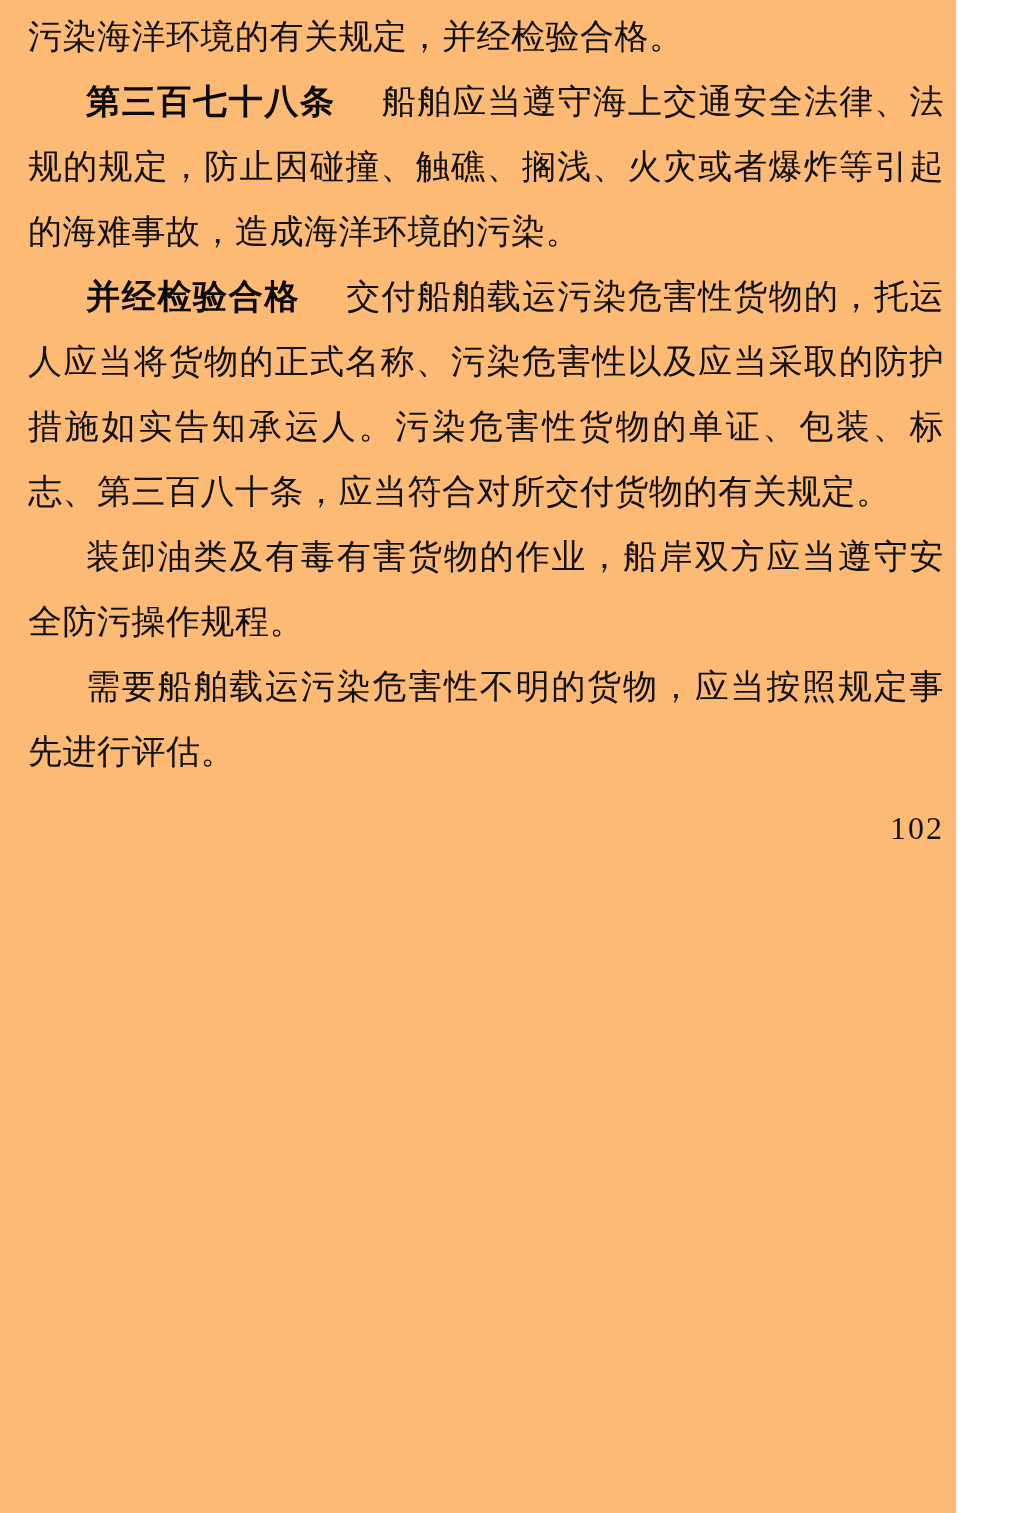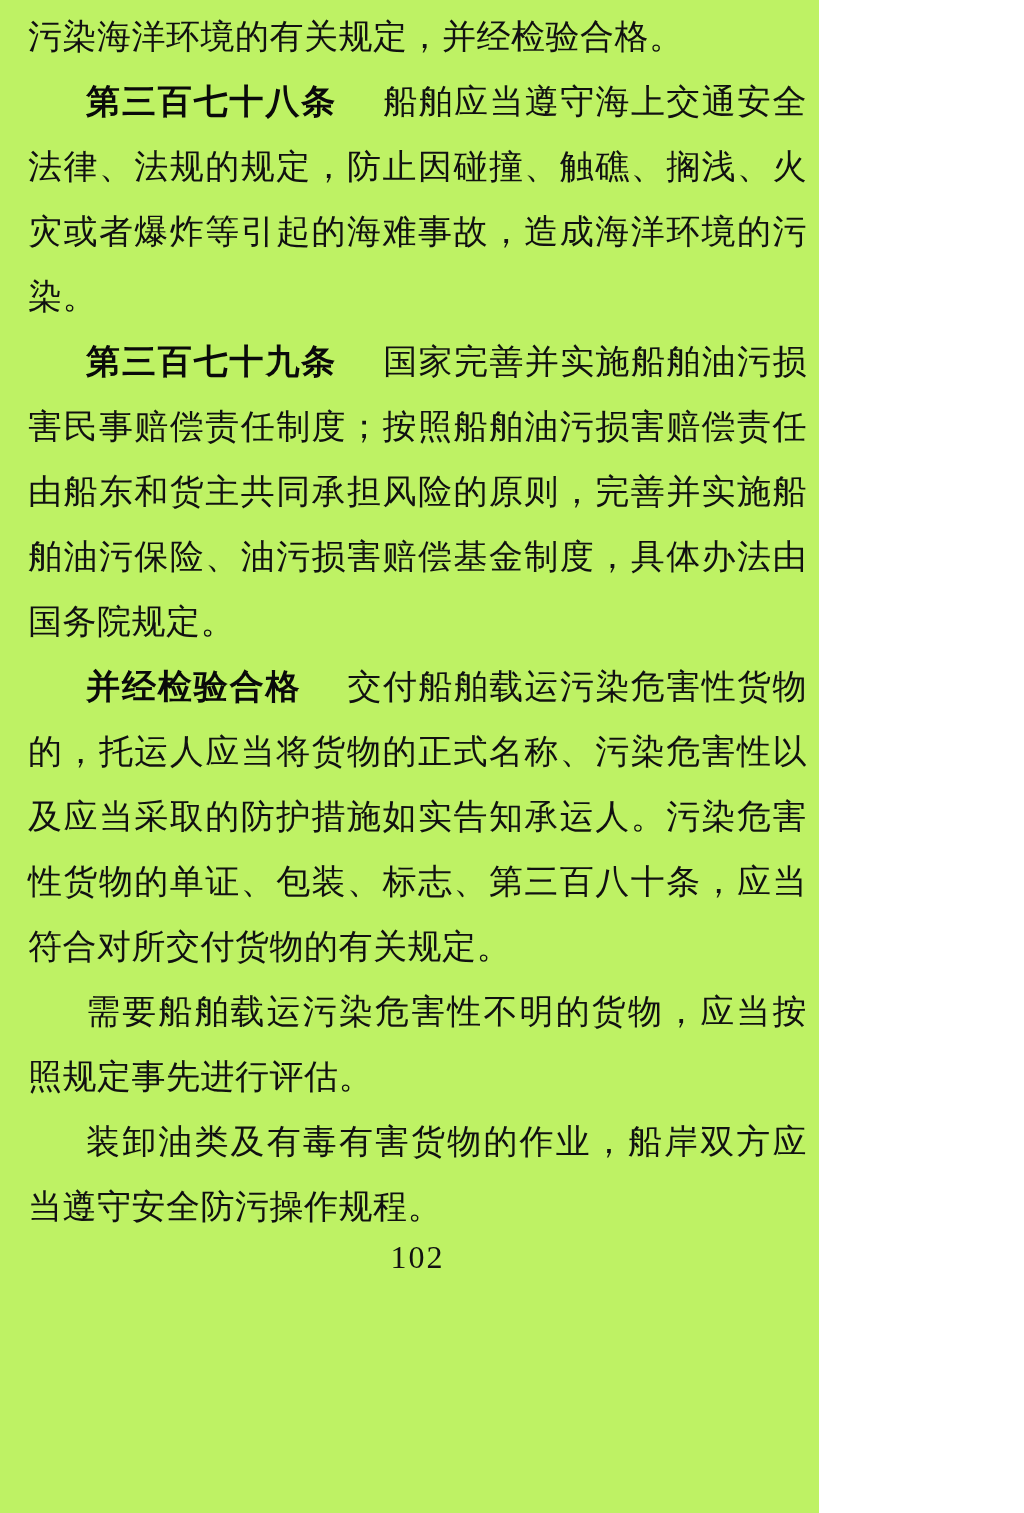--- a/index.html
+++ b/index.html
@@ -7,24 +7,24 @@
     padding: 0;
     background: #ffffff;
   }
   body {
     width: 1024px;
     height: 1513px;
     overflow: hidden;
   }
   .page {
     box-sizing: border-box;
-    width: 819px;
+    width: 956px;
     height: 1513px;
     padding: 4px 12px 0 28px;
-    background: #bef264;
+    background: #fdba74;
   }
   p.body-text {
     margin: 0;
     font-family: "Liberation Serif", serif;
     font-size: 34px;
     line-height: 65px;
     color: #111111;
     letter-spacing: 0.5px;
     text-align: justify;
     text-justify: inter-ideograph;
@@ -34,40 +34,40 @@
   }
   .art-head {
     font-family: "Liberation Sans", sans-serif;
     font-weight: 700;
     letter-spacing: 1px;
     margin-right: 46px;
     color: #0a0a0a;
   }
   .art-head:empty { display: none; }
   .page-number {
-    text-align: center;
+    margin-top: 26px;
+    text-align: right;
     font-family: "Liberation Serif", serif;
     font-size: 32px;
     color: #111111;
     letter-spacing: 2px;
   }
 </style>
 </head>
 <body>
 
 <div class="page">
 
   <p class="body-text"><span>污染海洋环境的有关规定，并经检验合格。</span></p>
 
 
   <p class="body-text ind"><b class="art-head">第三百七十八条</b><span>船舶应当遵守海上交通安全法律、法规的规定，防止因碰撞、触礁、搁浅、火灾或者爆炸等引起的海难事故，造成海洋环境的污染。</span></p>
 
-  <p class="body-text ind"><b class="art-head">第三百七十九条</b><span>国家完善并实施船舶油污损害民事赔偿责任制度；按照船舶油污损害赔偿责任由船东和货主共同承担风险的原则，完善并实施船舶油污保险、油污损害赔偿基金制度，具体办法由国务院规定。</span></p>
 
 
   <p class="body-text ind"><b class="art-head">并经检验合格</b><span>交付船舶载运污染危害性货物的，托运人应当将货物的正式名称、污染危害性以及应当采取的防护措施如实告知承运人。污染危害性货物的单证、包装、标志、第三百八十条，应当符合对所交付货物的有关规定。</span></p>
 
+  <p class="body-text ind"><span>装卸油类及有毒有害货物的作业，船岸双方应当遵守安全防污操作规程。</span></p>
+
   <p class="body-text ind"><span>需要船舶载运污染危害性不明的货物，应当按照规定事先进行评估。</span></p>
-
-  <p class="body-text ind"><span>装卸油类及有毒有害货物的作业，船岸双方应当遵守安全防污操作规程。</span></p>
 
   <div class="page-number">102</div>
 </div>
 
 </body></html>

